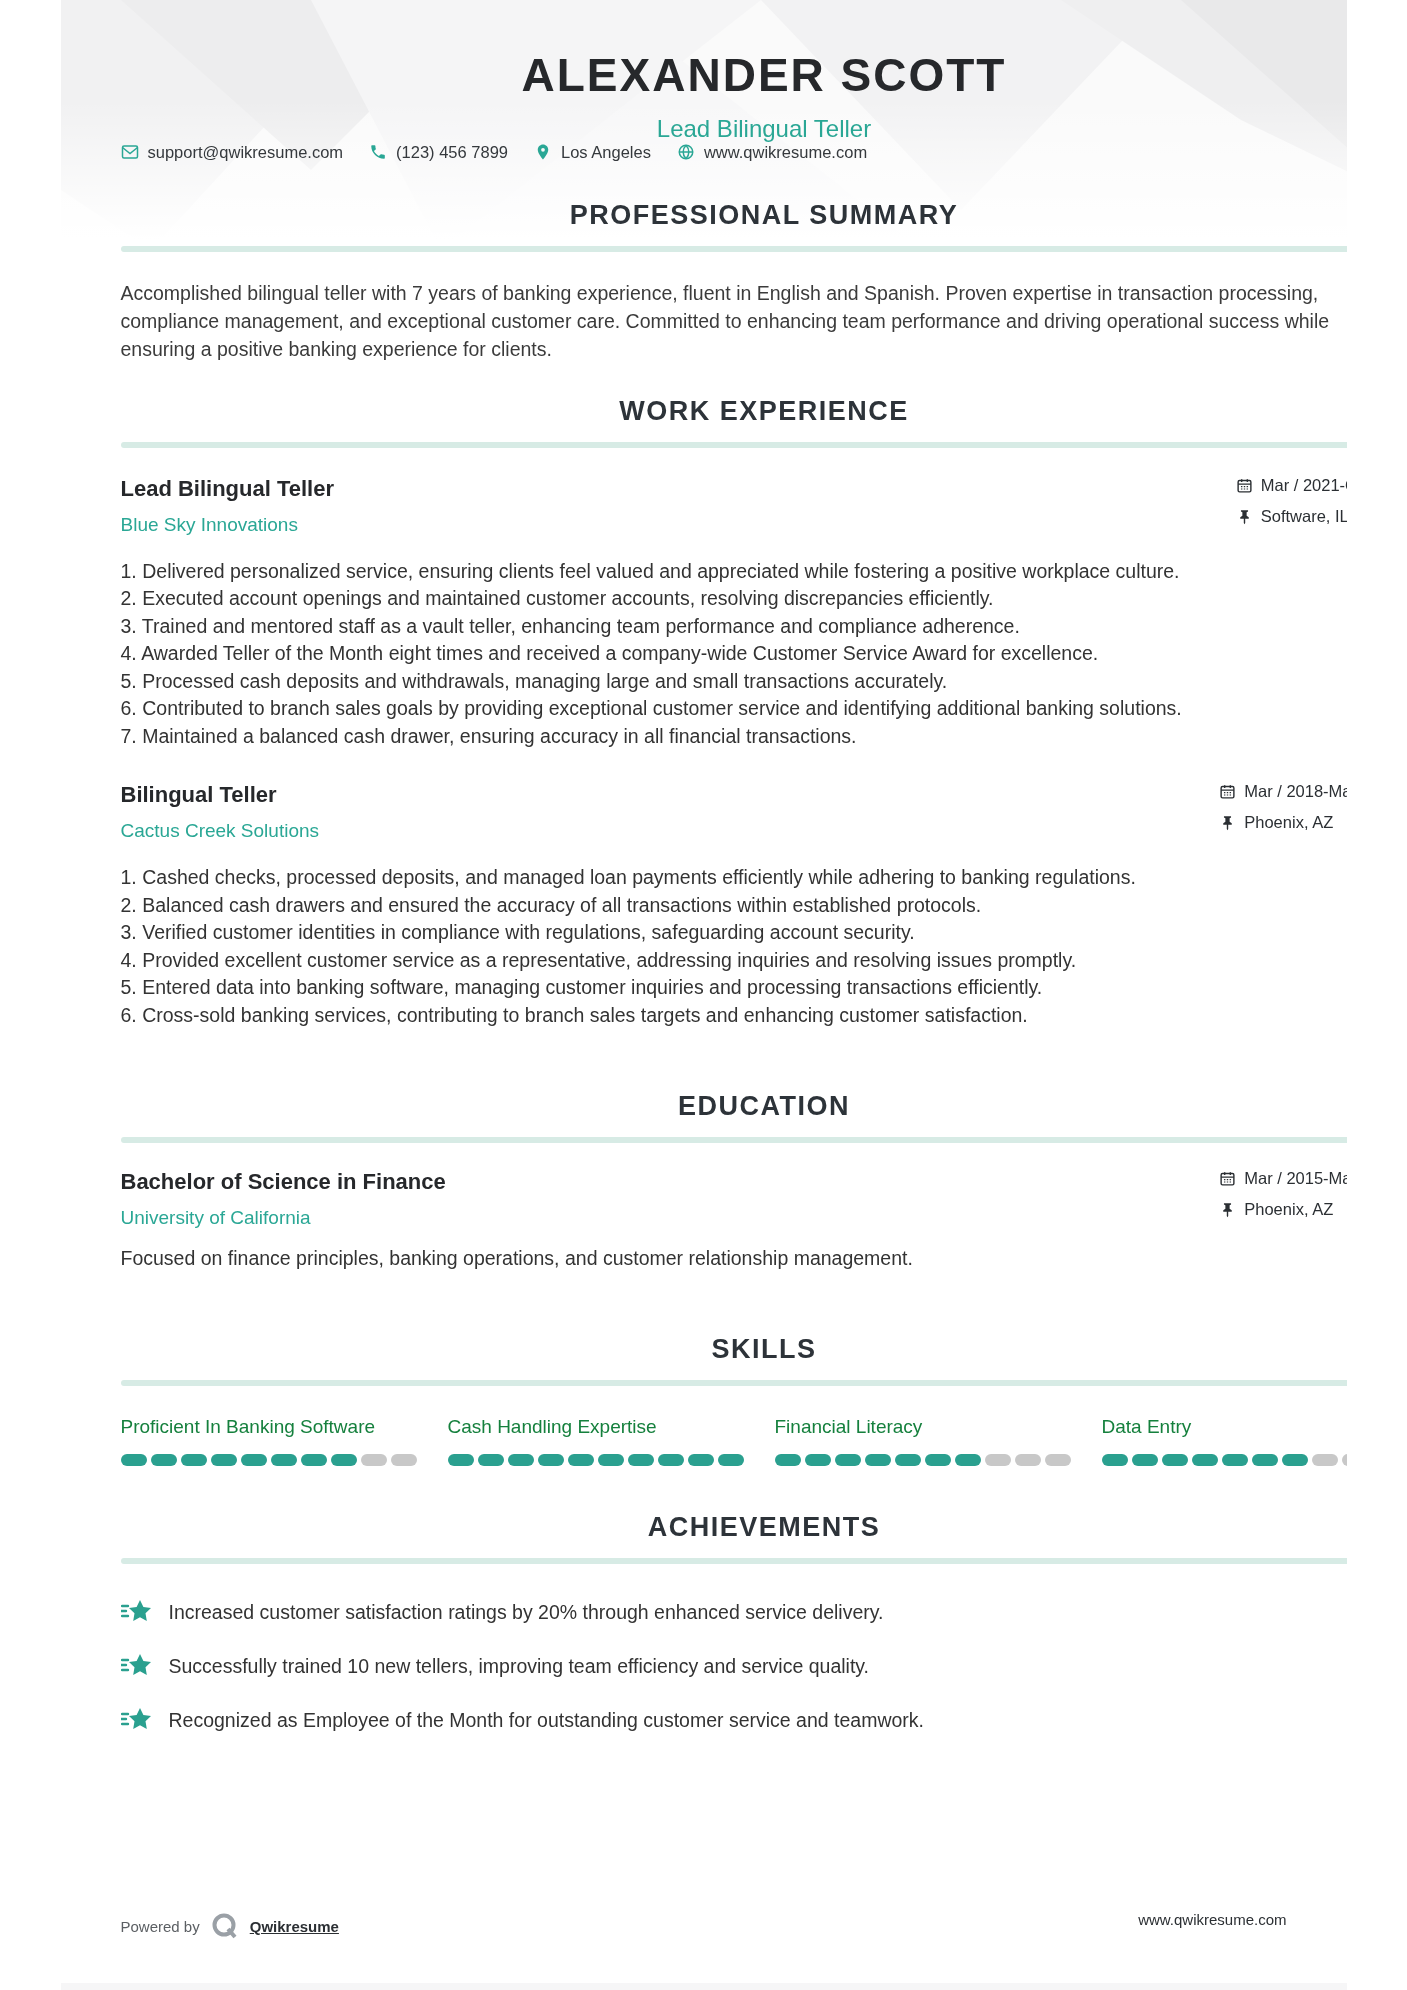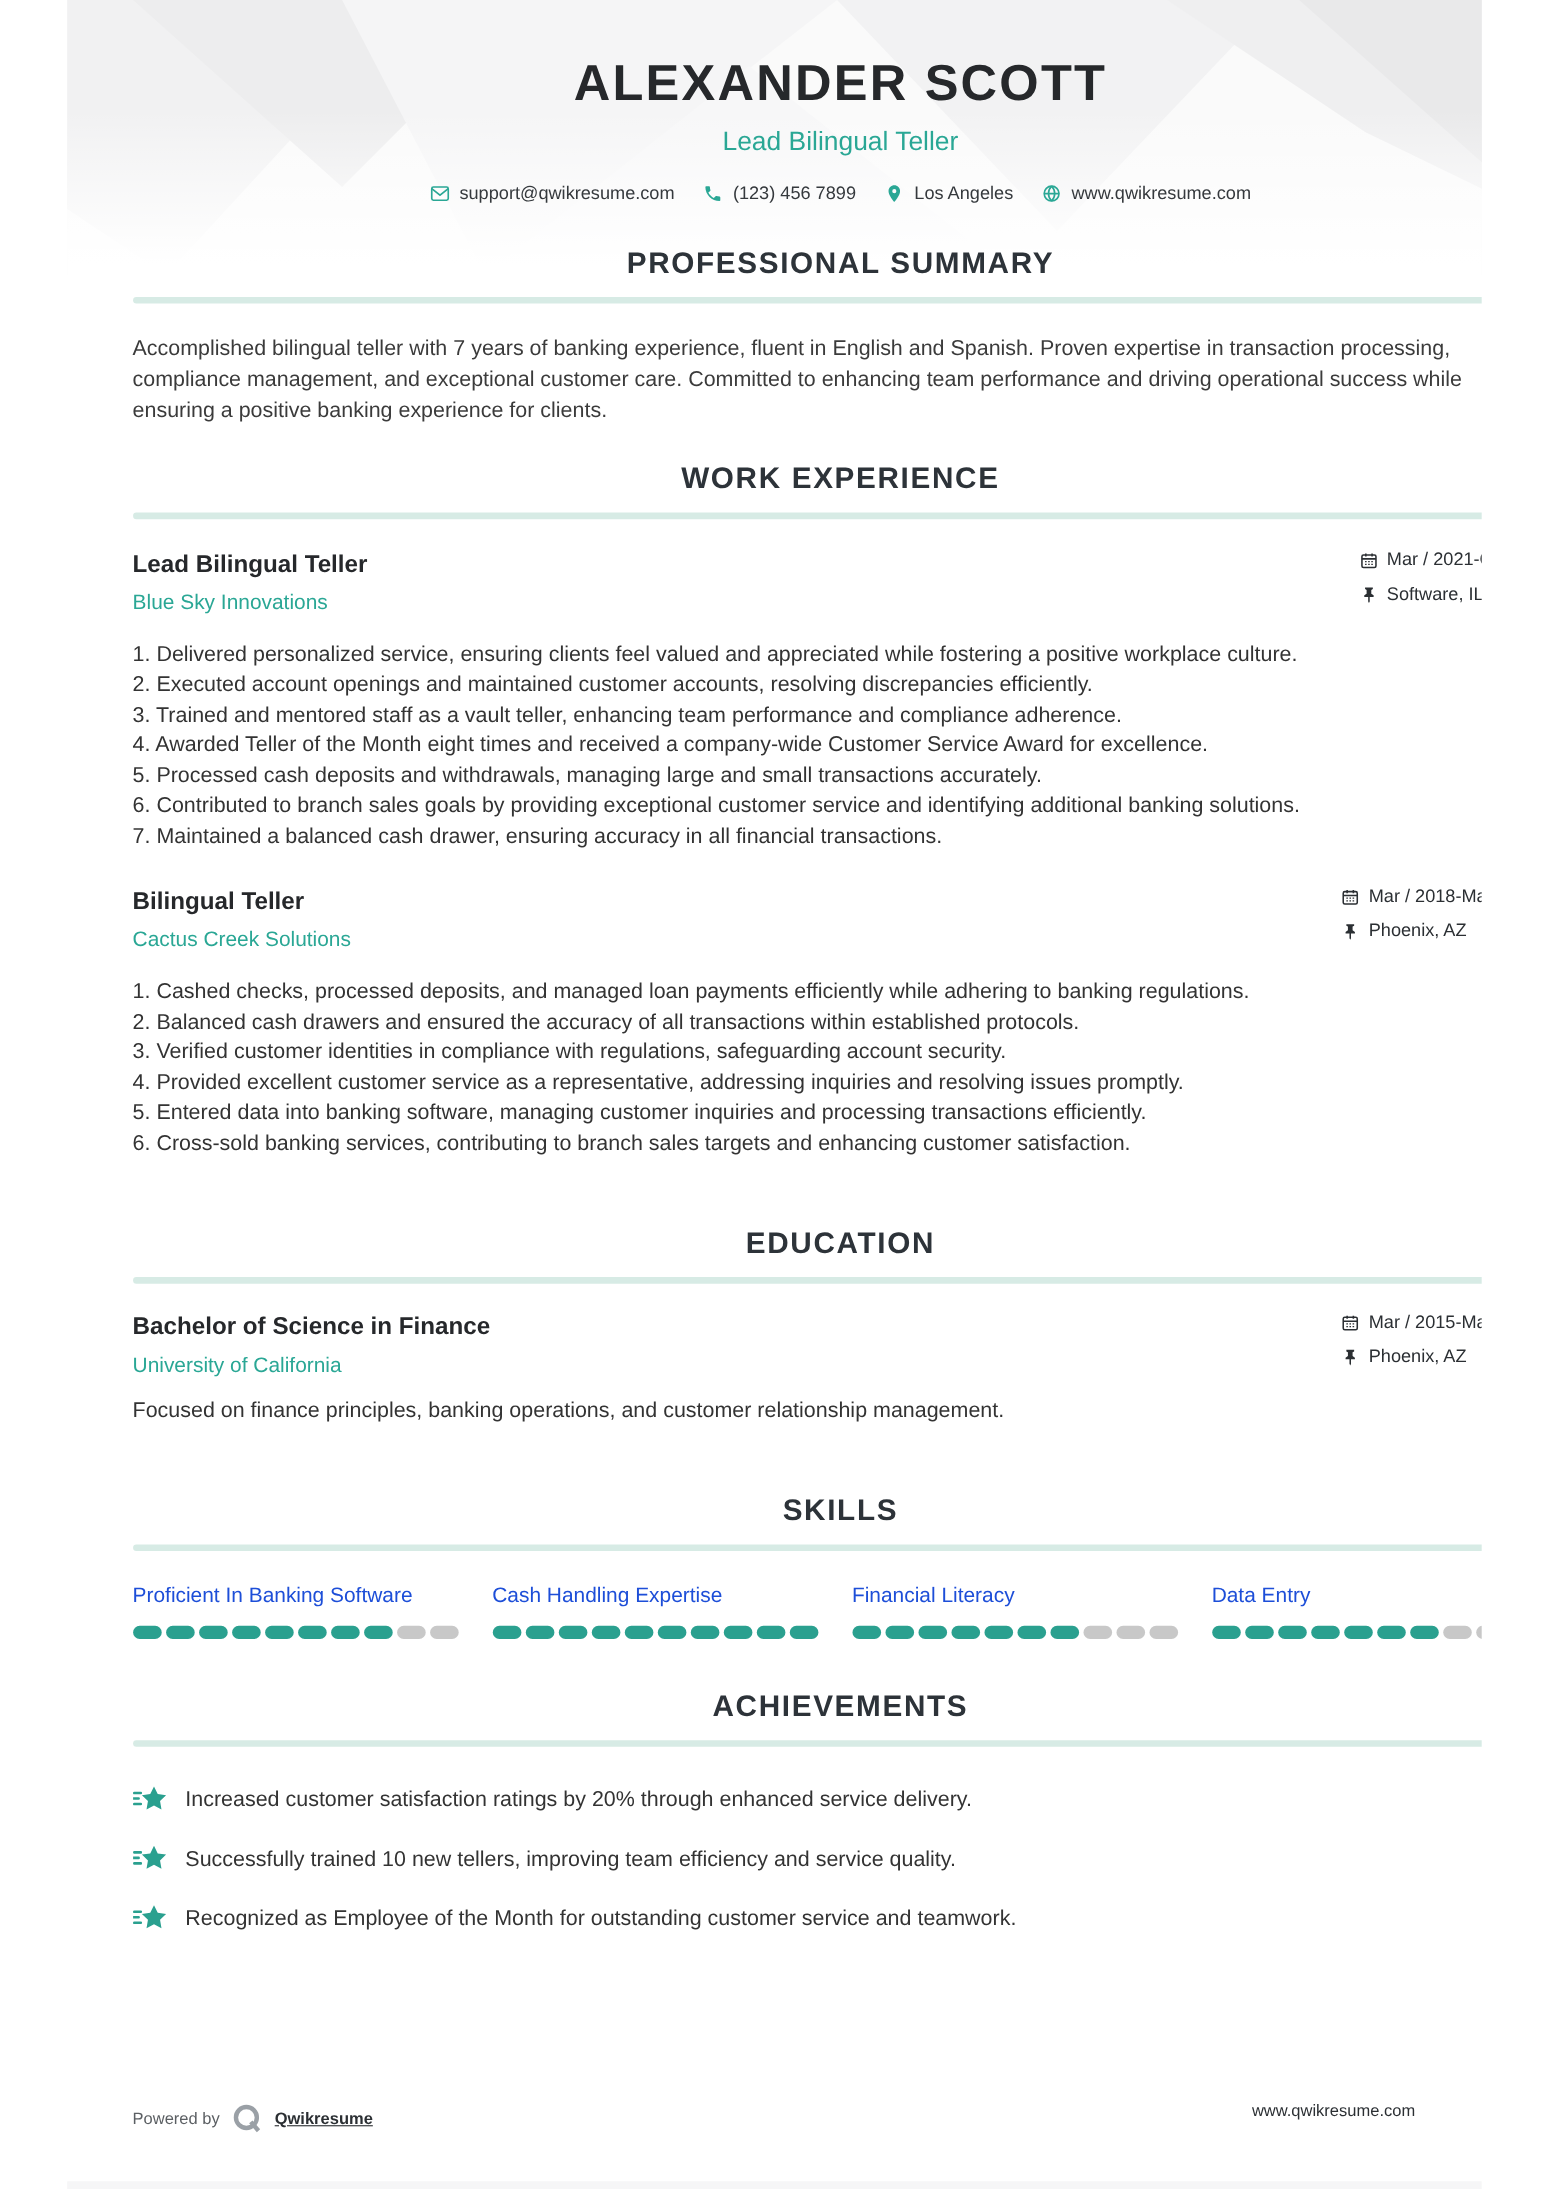--- a/index.html
+++ b/index.html
@@ -11,21 +11,21 @@
   .hero-bg { position:absolute; top:0; left:0; width:1407px; height:250px; z-index:0; }
   .hero-fade { position:absolute; top:0; left:0; width:1407px; height:250px; z-index:1;
     background:linear-gradient(180deg, rgba(255,255,255,0) 40%, #ffffff 96%); }
 
   .content { position:relative; z-index:2; margin:0 60px; width:1287px; }
 
   
   .header { text-align:center; padding-top:50px; }
   .name { font-size:46px; font-weight:bold; letter-spacing:2px; color:#26282b; line-height:1.1; }
   .job-title { font-size:24px; color:#2aa795; margin-top:14px; font-weight:bold; font-weight:500; }
-  .contact-row { margin-top:24px; display:flex; justify-content:center; align-items:center; gap:14px; font-size:16.5px; color:#35393d; }
+  .contact-row { display:flex; justify-content:flex-start; align-items:center; gap:14px; font-size:16.5px; color:#35393d; }
   .contact-item { display:flex; align-items:center; gap:9px; }
   .contact-item + .contact-item { margin-left:12px; }
   .cicon { display:inline-flex; width:18px; height:18px; }
 
   
   .section { margin-top:0; }
   .section-heading { text-align:center; font-size:27px; font-weight:bold; letter-spacing:1.5px; color:#2d3339; }
   .section-rule { height:6px; background:#d7ebe5; border-radius:3px; margin-top:15px; }
 
   
@@ -39,21 +39,21 @@
   .meta-line { display:flex; justify-content:flex-start; align-items:center; gap:8px; font-size:16.5px; color:#2b2f33; }
   .meta-line + .meta-line { margin-top:12px; }
   .micon { display:inline-flex; width:17px; height:17px; }
 
   ol.bullets { list-style:none; counter-reset:b; margin-top:22px; }
   ol.bullets li { counter-increment:b; font-size:19.5px; line-height:27.5px; color:#333333; }
   ol.bullets li::before { content:counter(b) ". "; }
 
   
   .skills-grid { display:grid; grid-template-columns:repeat(4, 305px); column-gap:22px; margin-top:30px; }
-  .skill-name { font-size:19px; color:#1d4ed8; }
+  .skill-name { font-size:19px; color:#15803d; }
   .skill-pills { display:flex; gap:4px; margin-top:16px; }
   .pill { width:26px; height:12px; border-radius:6px; background:#c8c8c8; }
   .pill.filled { background:#2aa08f; }
 
   
   .ach-list { margin-top:34px; }
   .ach-item { display:flex; align-items:center; gap:18px; }
   .ach-item + .ach-item { margin-top:26px; }
   .ach-icon { width:30px; height:28px; flex:0 0 auto; }
   .ach-text { font-size:19.5px; color:#333333; }

